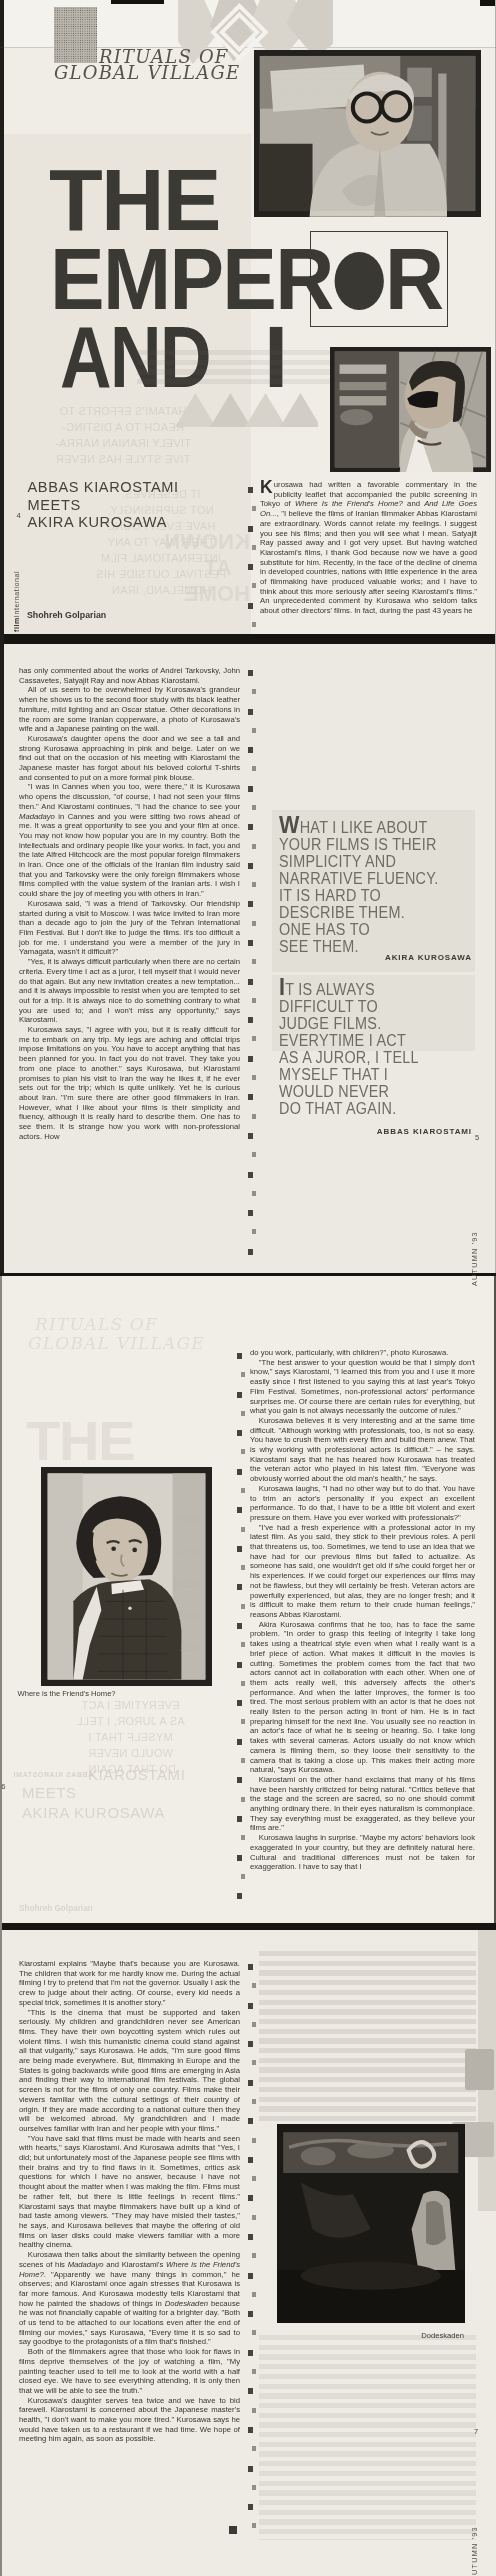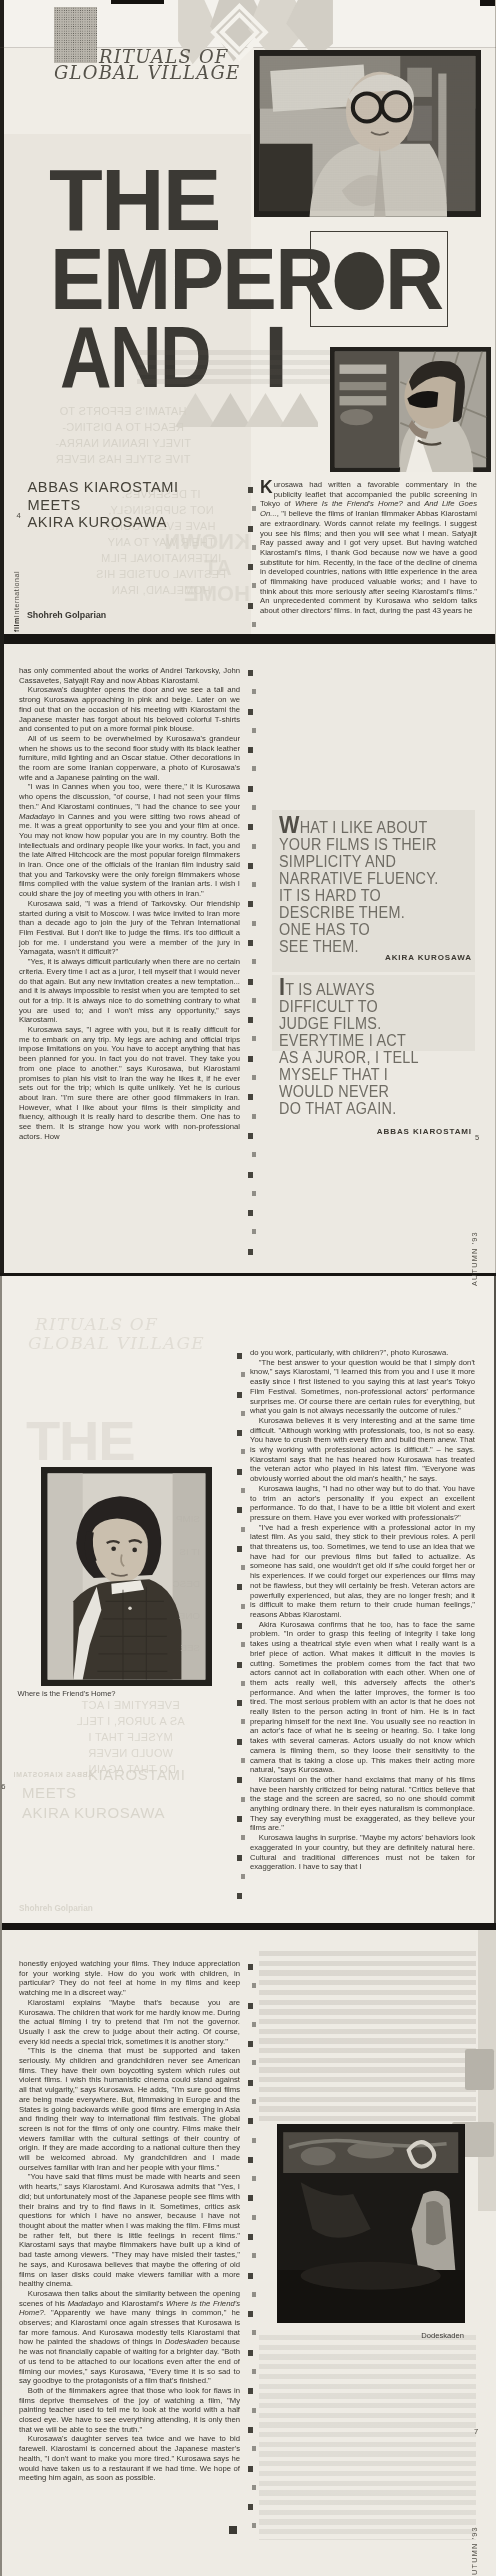--- a/index.html
+++ b/index.html
@@ -230,22 +230,22 @@
       <i style="top: 463px;"></i>
       <i class="sm" style="top: 482px;"></i>
       <i style="top: 502px;"></i>
       <i class="sm" style="top: 521px;"></i>
       <i style="top: 540px;"></i>
       <i class="sm" style="top: 559px;"></i>
       <i style="top: 579px;"></i>
     </div>
   <div class="col abs" style="left:19px;top:666px;width:221px">
       <p>has only commented about the works of Andrei Tarkovsky, John Cassavetes, Satyajit Ray and now Abbas Kiarostami.</p>
+      <p>All of us seem to be overwhelmed by Kurosawa's grandeur when he shows us to the second floor study with its black leather furniture, mild lighting and an Oscar statue. Other decorations in the room are some Iranian copperware, a photo of Kurosawa's wife and a Japanese painting on the wall.</p>
       <p>Kurosawa's daughter opens the door and we see a tall and strong Kurosawa approaching in pink and beige. Later on we find out that on the occasion of his meeting with Kiarostami the Japanese master has forgot about his beloved colorful T-shirts and consented to put on a more formal pink blouse.</p>
-      <p>All of us seem to be overwhelmed by Kurosawa's grandeur when he shows us to the second floor study with its black leather furniture, mild lighting and an Oscar statue. Other decorations in the room are some Iranian copperware, a photo of Kurosawa's wife and a Japanese painting on the wall.</p>
       <p>"I was in Cannes when you too, were there," it is Kurosawa who opens the discussion, "of course, I had not seen your films then." And Kiarostami continues, "I had the chance to see your <i>Madadayo</i> in Cannes and you were sitting two rows ahead of me. It was a great opportunity to see you and your film at once. You may not know how popular you are in my country. Both the intellectuals and ordinary people like your works. In fact, you and the late Alfred Hitchcock are the most popular foreign filmmakers in Iran. Once one of the officials of the Iranian film industry said that you and Tarkovsky were the only foreign filmmakers whose films complied with the value system of the Iranian arts. I wish I could share the joy of meeting you with others in Iran."</p>
       <p>Kurosawa said, "I was a friend of Tarkovsky. Our friendship started during a visit to Moscow. I was twice invited to Iran more than a decade ago to join the jury of the Tehran International Film Festival. But I don't like to judge the films. It's too difficult a job for me. I understand you were a member of the jury in Yamagata, wasn't it difficult?"</p>
       <p>"Yes, it is always difficult particularly when there are no certain criteria. Every time I act as a juror, I tell myself that I would never do that again. But any new invitation creates a new temptation... and it is always impossible to resist when you are tempted to set out for a trip. It is always nice to do something contrary to what you are used to; and I won't miss any opportunity," says Kiarostami.</p>
       <p>Kurosawa says, "I agree with you, but it is really difficult for me to embark on any trip. My legs are aching and official trips impose limitations on you. You have to accept anything that has been planned for you. In fact you do not travel. They take you from one place to another." says Kurosawa, but Kiarostami promises to plan his visit to Iran the way he likes it, if he ever sets out for the trip; which is quite unlikely. Yet he is curious about Iran. "I'm sure there are other good filmmakers in Iran. However, what I like about your films is their simplicity and fluency, although it is really hard to describe them. One has to see them. It is strange how you work with non-professional actors. How</p>
     </div>
 
   <div class="patch" style="left:272px;top:810px;width:203px;height:162px;background:#e2dfd7"></div>
   <div class="abs pq" style="left:279px;top:816px;width:222px">
       <p>WHAT I LIKE ABOUT</p>
       <p>YOUR FILMS IS THEIR</p>
@@ -395,21 +395,20 @@
       <i style="top: 424px;"></i>
       <i class="sm" style="top: 444px;"></i>
       <i style="top: 463px;"></i>
       <i class="sm" style="top: 482px;"></i>
       <i style="top: 502px;"></i>
       <i class="sm" style="top: 521px;"></i>
       <i style="top: 540px;"></i>
       <i class="sm" style="top: 559px;"></i>
     </div>
   <div class="col abs" style="left:19px;top:1959px;width:221px">
-      <p>honestly enjoyed watching your films. They induce appreciation for your working style. How do you work with children, in particular? They do not feel at home in my films and keep watching me in a discreet way."</p>
       <p>Kiarostami explains "Maybe that's because you are Kurosawa. The children that work for me hardly know me. During the actual filming I try to pretend that I'm not the governor. Usually I ask the crew to judge about their acting. Of course, every kid needs a special trick, sometimes it is another story."</p>
       <p>"This is the cinema that must be supported and taken seriously. My children and grandchildren never see American films. They have their own boycotting system which rules out violent films. I wish this humanistic cinema could stand against all that vulgarity," says Kurosawa. He adds, "I'm sure good films are being made everywhere. But, filmmaking in Europe and the States is going backwards while good films are emerging in Asia and finding their way to international film festivals. The global screen is not for the films of only one country. Films make their viewers familiar with the cultural settings of their country of origin. If they are made according to a national culture then they will be welcomed abroad. My grandchildren and I made ourselves familiar with Iran and her people with your films."</p>
       <p>"You have said that films must be made with hearts and seen with hearts," says Kiarostami. And Kurosawa admits that "Yes, I did; but unfortunately most of the Japanese people see films with their brains and try to find flaws in it. Sometimes, critics ask questions for which I have no answer, because I have not thought about the matter when I was making the film. Films must be rather felt, but there is little feelings in recent films." Kiarostami says that maybe filmmakers have built up a kind of bad taste among viewers. "They may have misled their tastes," he says, and Kurosawa believes that maybe the offering of old films on laser disks could make viewers familiar with a more healthy cinema.</p>
       <p>Kurosawa then talks about the similarity between the opening scenes of his <i>Madadayo</i> and Kiarostami's <i>Where is the Friend's Home?</i>. "Apparently we have many things in common," he observes; and Kiarostami once again stresses that Kurosawa is far more famous. And Kurosawa modestly tells Kiarostami that how he painted the shadows of things in <i>Dodeskaden</i> because he was not financially capable of waiting for a brighter day. "Both of us tend to be attached to our locations even after the end of filming our movies," says Kurosawa, "Every time it is so sad to say goodbye to the protagonists of a film that's finished."</p>
       <p>Both of the filmmakers agree that those who look for flaws in films deprive themselves of the joy of watching a film, "My painting teacher used to tell me to look at the world with a half closed eye. We have  to see everything attending, it is only then that we will be able to see the truth."</p>
       <p>Kurosawa's daughter serves tea twice and we have to bid farewell. Kiarostami is concerned about the Japanese master's health, "I don't want to make you more tired." Kurosawa says he would have taken us to a restaurant if we had time. We hope of meeting him again, as soon as possible.</p>
     </div>
   <div class="abs" style="left:229px;top:2526px;width:8.2px;height:8.2px;background:#3c3a34"></div>
 
   <div class="abs ghost-lines" style="left:259px;top:1951px;width:217px;height:170px"></div>

